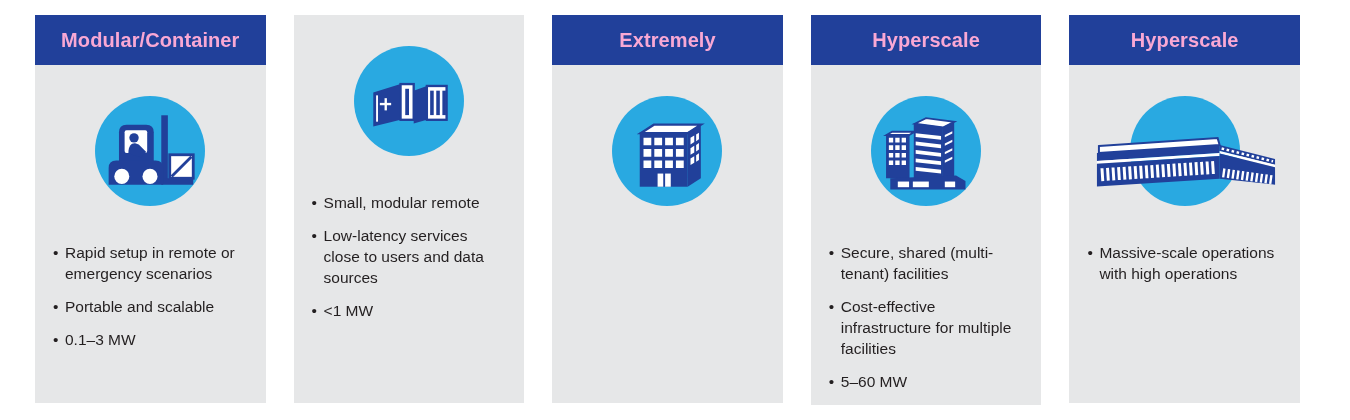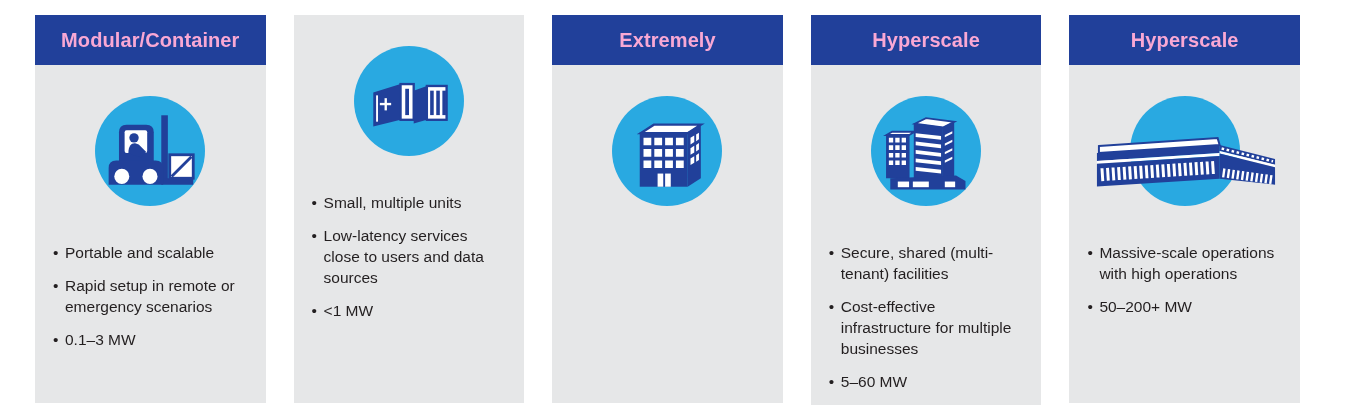--- a/index.html
+++ b/index.html
@@ -50,22 +50,22 @@
             <circle class="ink" cx="33" cy="36" r="5"></circle>
             <path class="ink" d="M27 52c0-8 4-11 8-10l3 1 8 8-6 6z"></path>
             <path class="ink" d="M6 86V68q0-8 8-8h42q8 0 8 8v18z"></path>
             <circle class="wht" cx="20" cy="77" r="8"></circle>
             <circle class="wht" cx="50" cy="77" r="8"></circle>
             <rect class="wht si" x="71" y="54" width="25" height="25" fill="#fff" stroke-width="3"></rect>
             <line class="si" x1="73" y1="77" x2="94" y2="56" stroke-width="3"></line>
           </svg>
         </div>
         <ul class="bullets">
+          <li>Rapid setup in remote or emergency scenarios</li>
           <li>Portable and scalable</li>
-          <li>Rapid setup in remote or emergency scenarios</li>
           <li>0.1–3 MW</li>
         </ul>
       </div>
     </div>
 
     <div class="card">
       <div class="card-body">
         <div class="icon-wrap">
           <div class="circle"></div>
           <svg class="ic icon-svg" viewBox="0 0 100 100" width="94" height="94" aria-hidden="true">
@@ -76,21 +76,21 @@
             <rect class="wht" x="24" y="47" width="2.5" height="13"></rect>
             <rect class="wht" x="19" y="52" width="12" height="2.5"></rect>
             <polygon class="ink" points="55,39 69,34 69,70 55,74"></polygon>
             <rect class="wht si" x="69" y="34" width="21" height="36" stroke-width="2.5"></rect>
             <rect class="ink" x="72.5" y="39" width="3.8" height="26"></rect>
             <rect class="ink" x="79" y="39" width="3.8" height="26"></rect>
             <rect class="ink" x="85.5" y="39" width="3.8" height="26"></rect>
           </svg>
         </div>
         <ul class="bullets">
-          <li>Small, multiple units</li>
+          <li>Small, modular remote</li>
           <li>Low-latency services close to users and data sources</li>
           <li>&lt;1 MW</li>
         </ul>
       </div>
     </div>
 
     <div class="card">
       <div class="card-header">Extremely</div>
       <div class="card-body">
         <div class="icon-wrap">
@@ -146,21 +146,21 @@
               <polygon points="70,60 78,56 78,58.5 70,62.5"></polygon>
             </g>
             <polygon class="ink" points="12,79 82,76 92,82 92,91 12,91"></polygon>
             <rect class="wht" x="20" y="82.5" width="12" height="6"></rect>
             <rect class="wht" x="36" y="82.5" width="17" height="6"></rect>
             <rect class="wht" x="70" y="82.5" width="11" height="6"></rect>
           </svg>
         </div>
         <ul class="bullets">
           <li>Secure, shared (multi-tenant) facilities</li>
-          <li>Cost-effective infrastructure for multiple businesses</li>
+          <li>Cost-effective infrastructure for multiple facilities</li>
           <li>5–60 MW</li>
         </ul>
       </div>
     </div>
 
     <div class="card">
       <div class="card-header">Hyperscale</div>
       <div class="card-body">
         <div class="icon-wrap">
           <div class="circle"></div>
@@ -172,19 +172,18 @@
             <line class="sw" x1="10" y1="74" x2="127" y2="66.5" stroke-width="13" stroke-dasharray="3 2.6"></line>
             <polygon class="ink" points="130,44 186,58 186,64 130,50"></polygon>
             <line class="sw" x1="132" y1="47.5" x2="184" y2="60.5" stroke-width="2.5" stroke-dasharray="2.6 2.6"></line>
             <polygon class="wht" points="130,50 186,64 186,66.5 130,52.5"></polygon>
             <polygon class="ink" points="130,52.5 186,66.5 186,84 130,78"></polygon>
             <line class="sw" x1="133" y1="72" x2="183" y2="79" stroke-width="9" stroke-dasharray="2.4 2.4"></line>
           </svg>
         </div>
         <ul class="bullets">
           <li>Massive-scale operations with high operations</li>
-          <li>50–200+ MW</li>
         </ul>
       </div>
     </div>
 
   </div>
 </div>
 
 </body></html>

